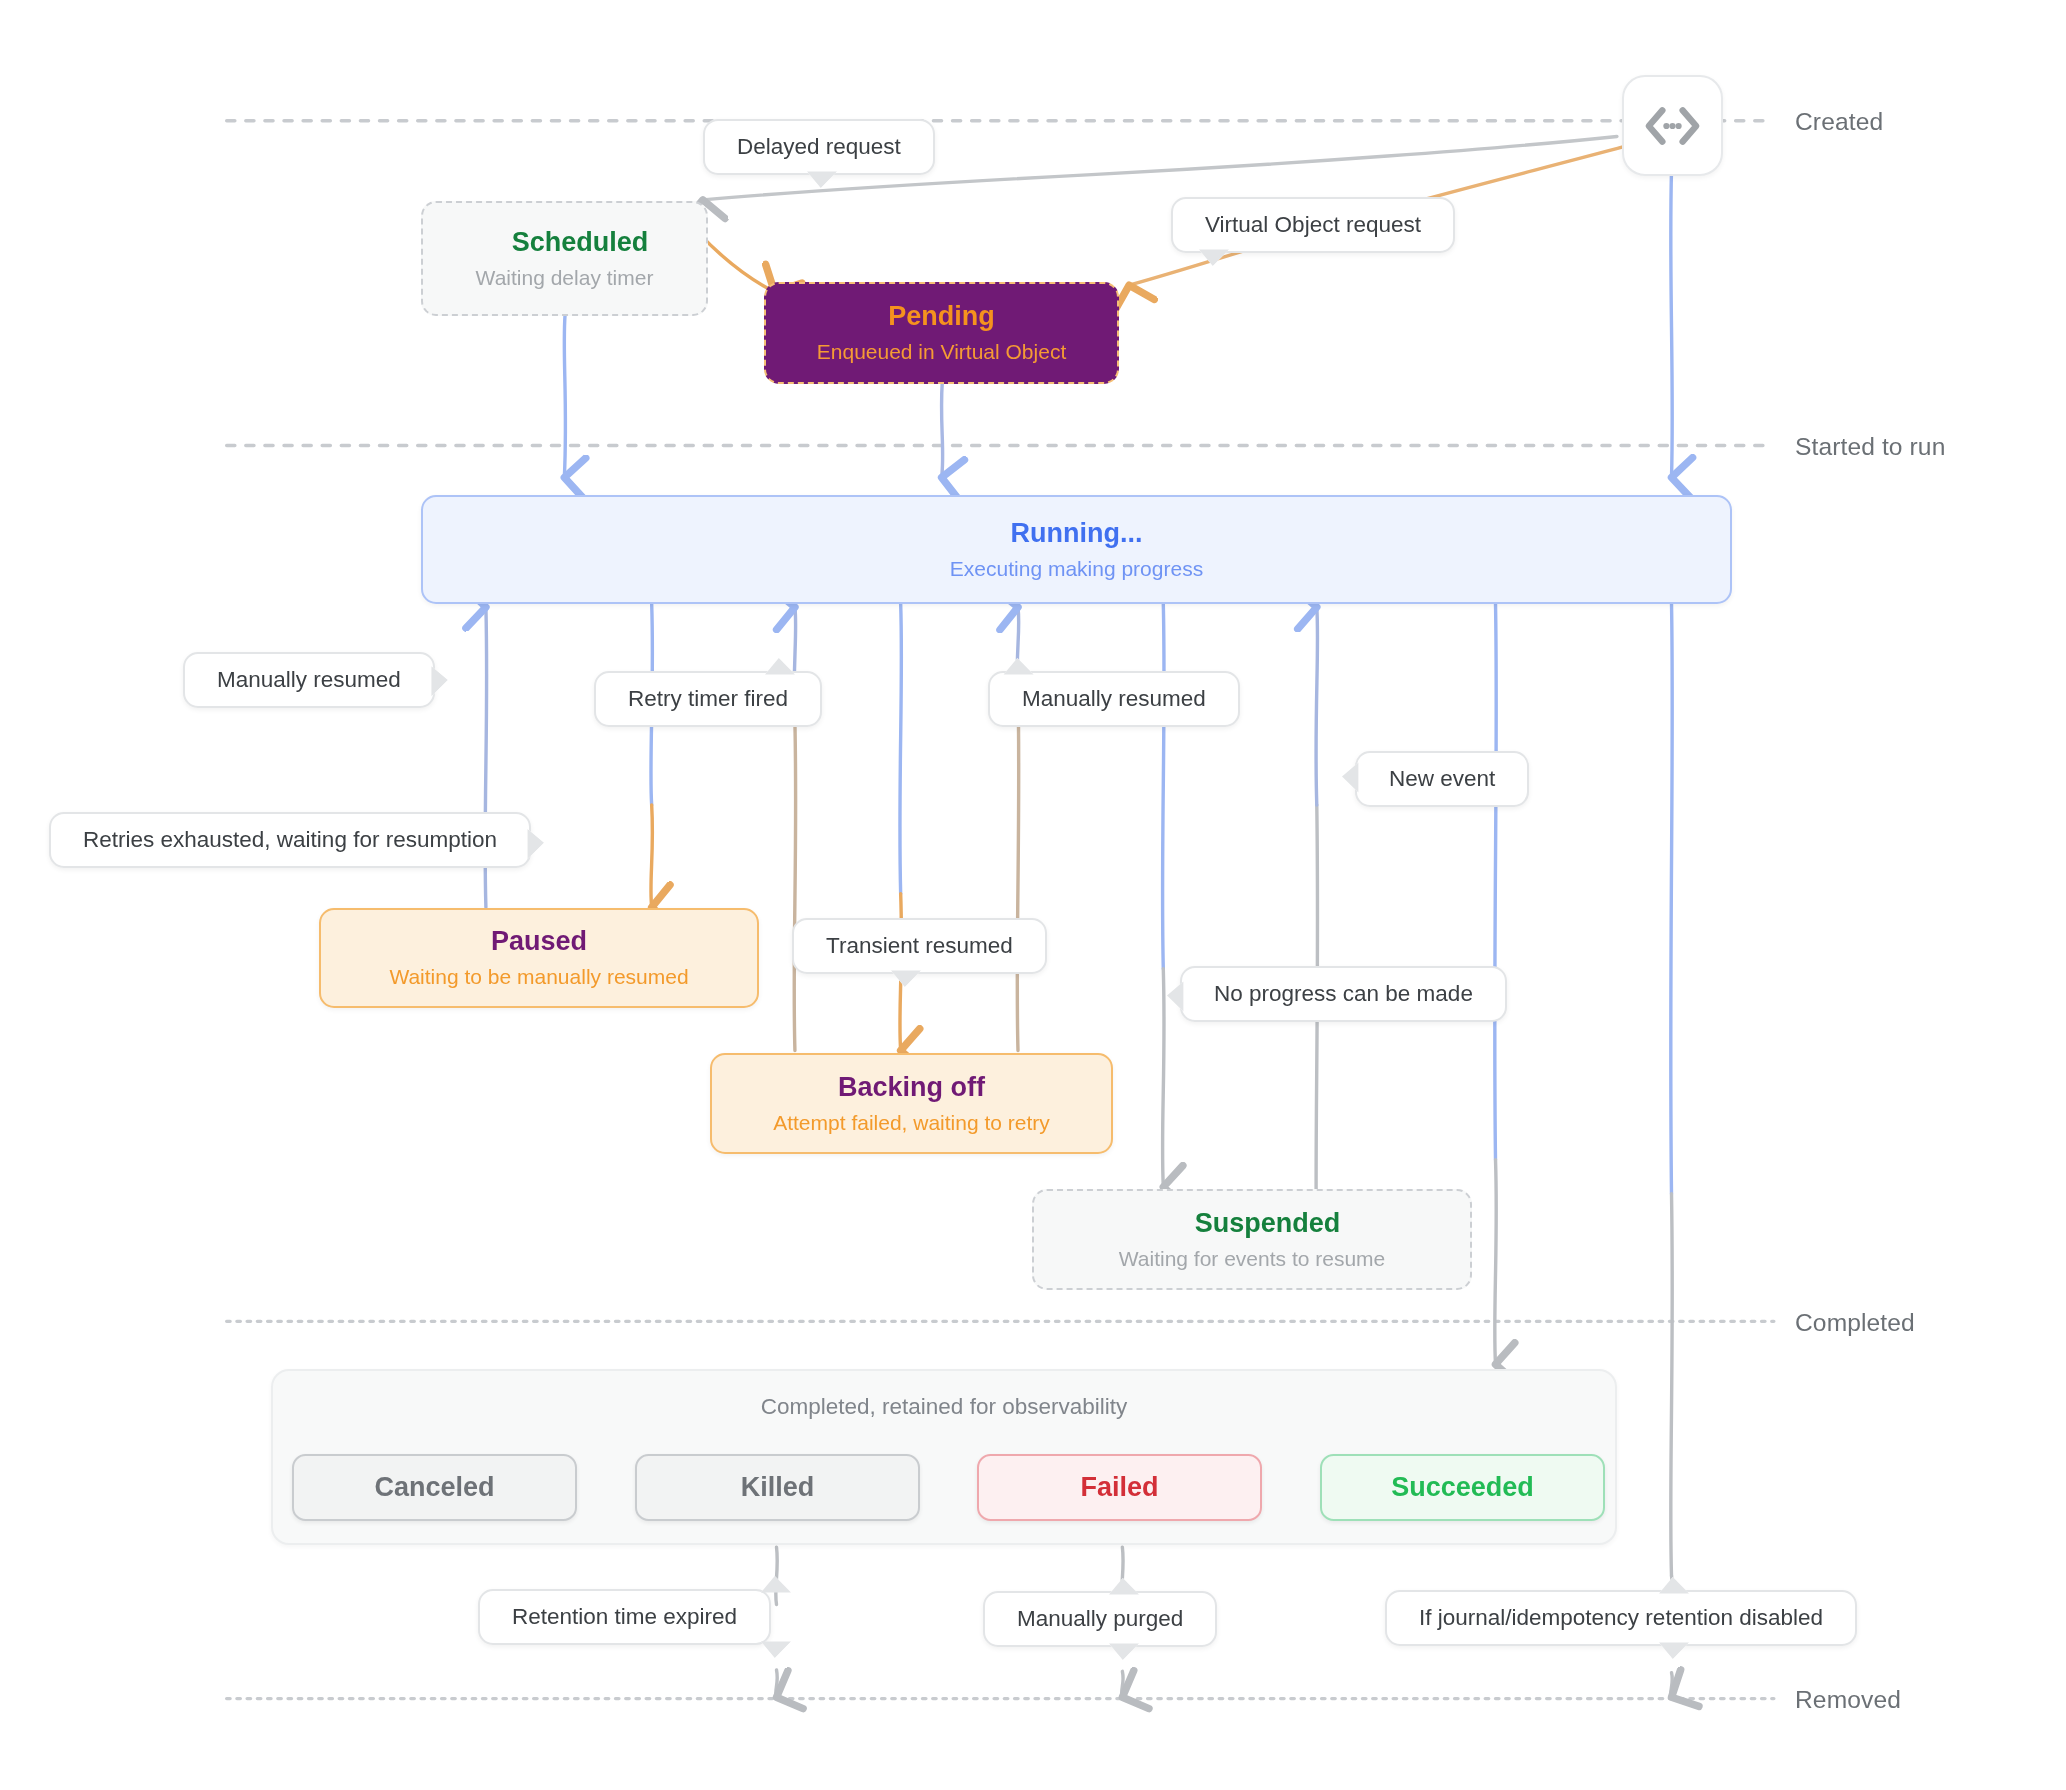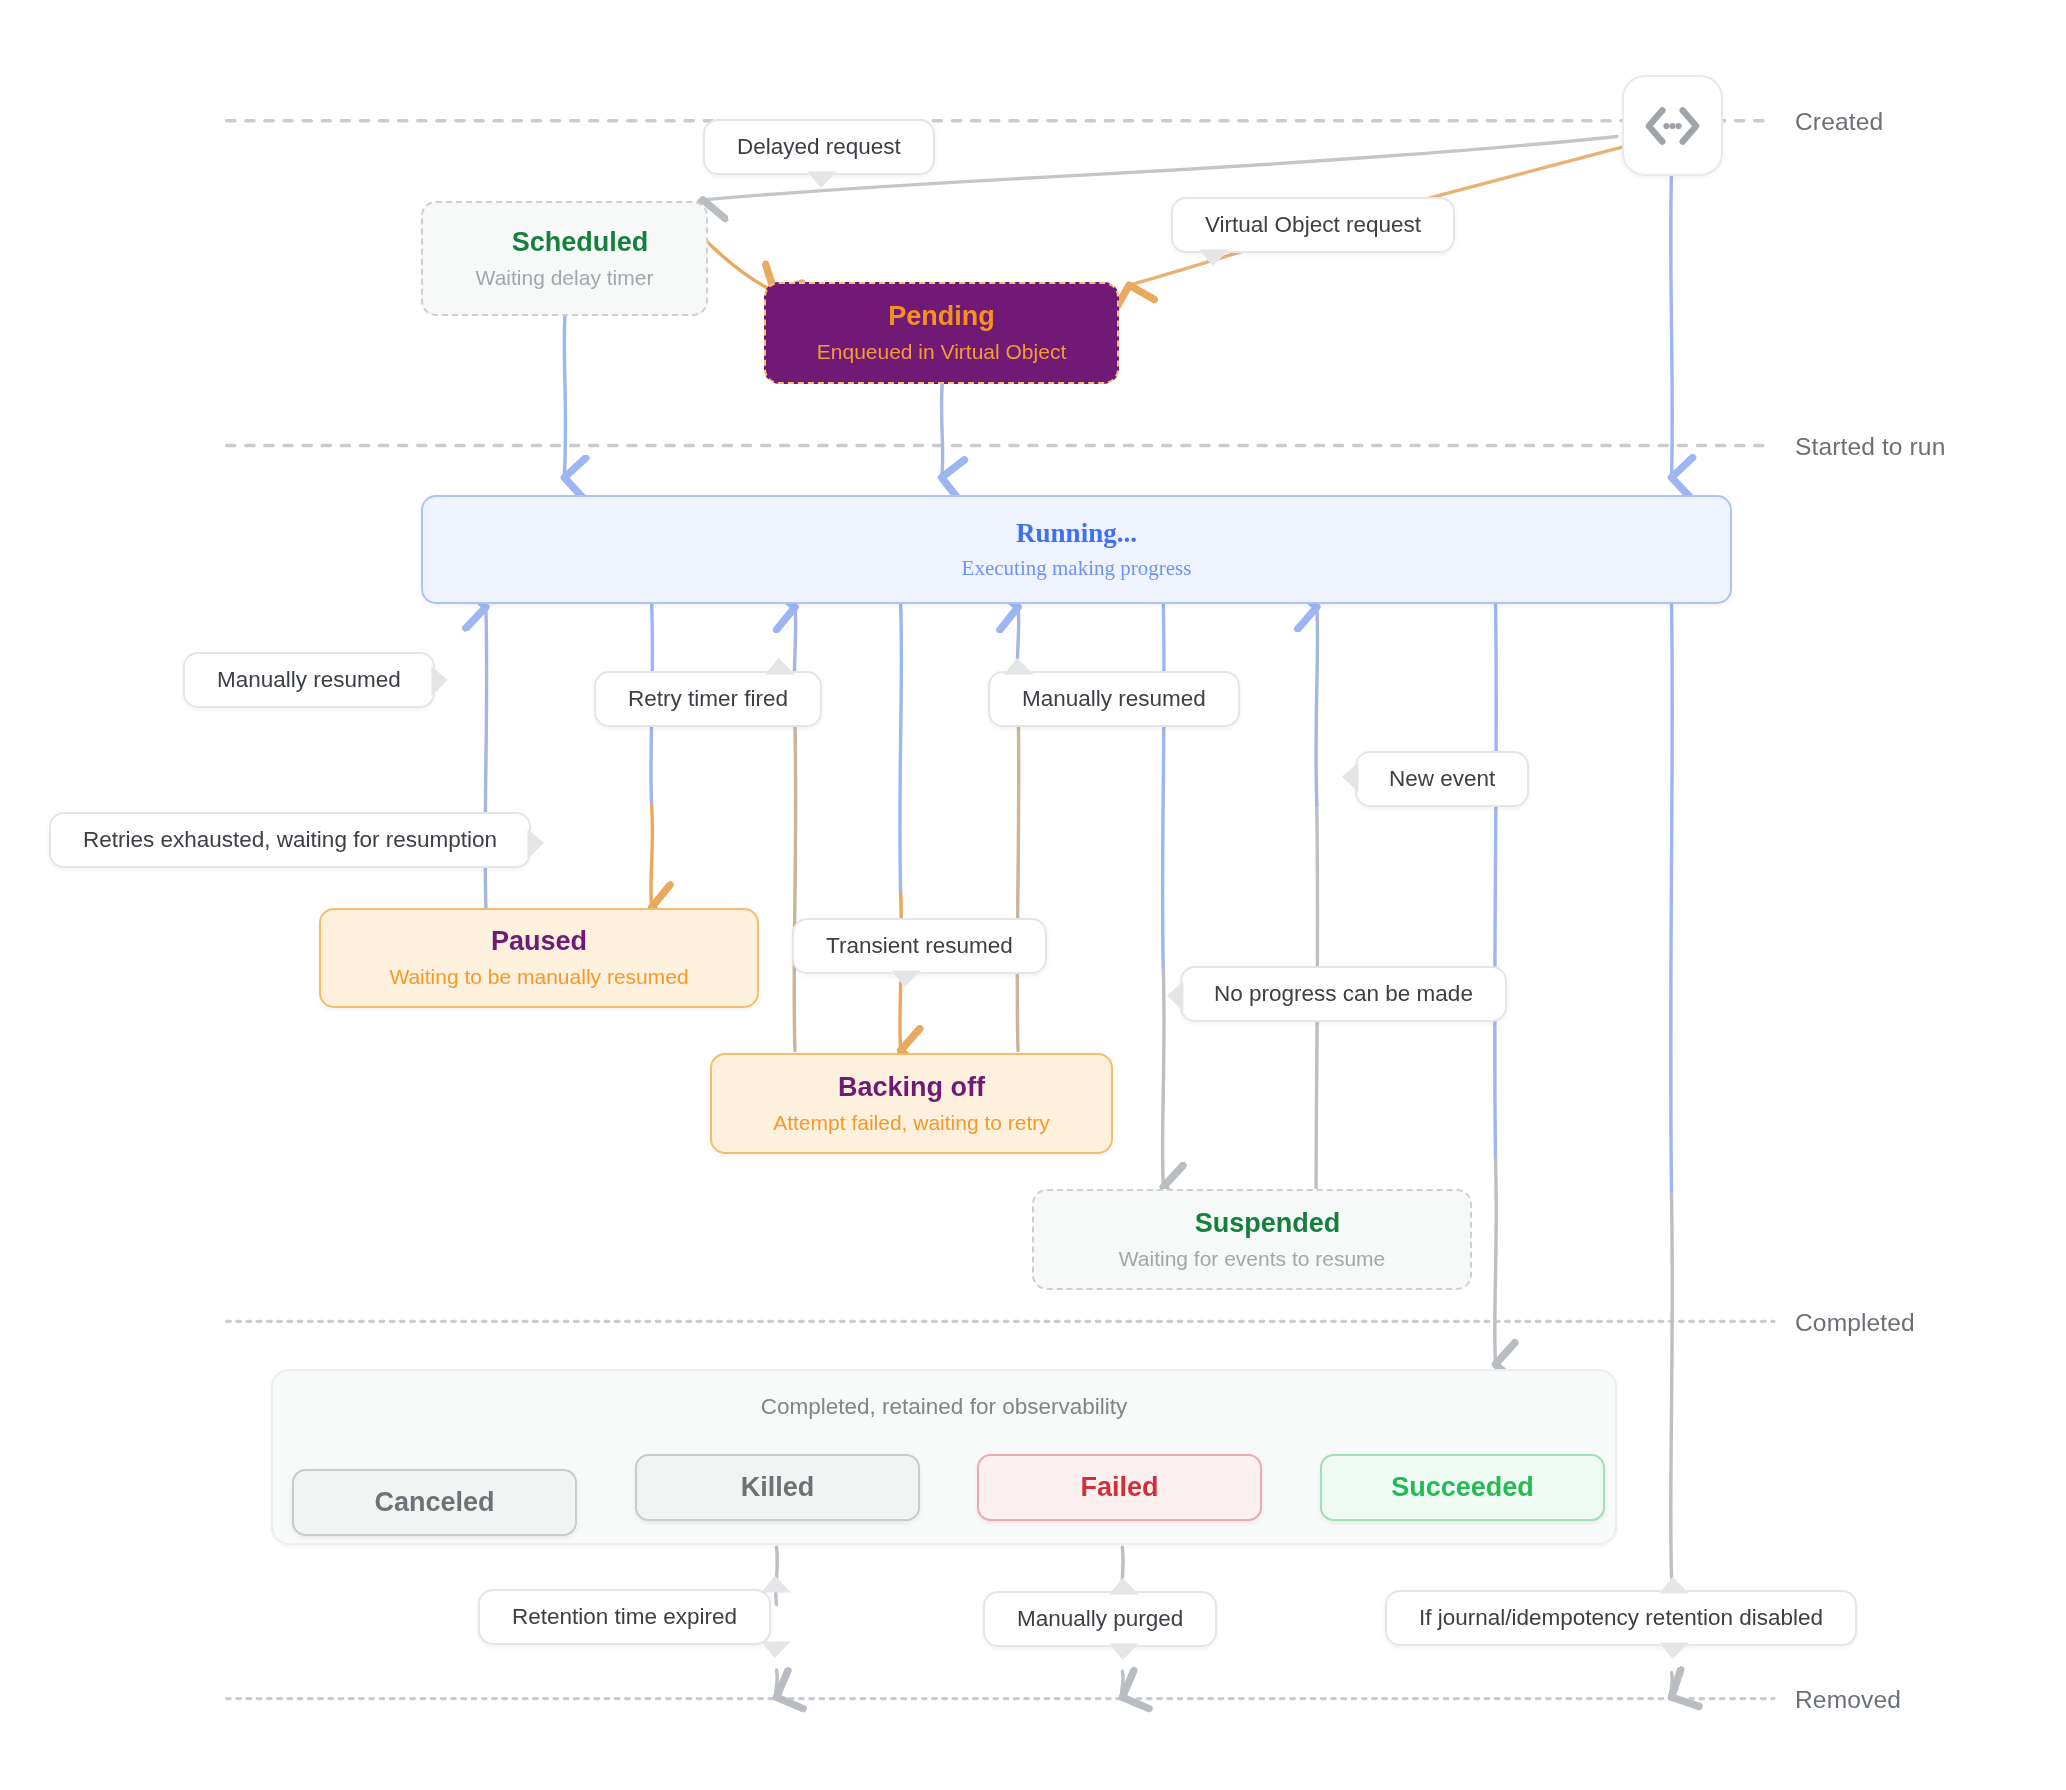--- a/index.html
+++ b/index.html
@@ -279,21 +279,21 @@
   <div class="node dashed-gray" style="left:421px;top:201px;width:287px;height:115px;">
     <div class="title">Scheduled</div>
     <div class="sub">Waiting delay timer</div>
   </div>
 
   <div class="node dashed-orange" style="left:764px;top:282px;width:355px;height:102px;">
     <div class="title">Pending</div>
     <div class="sub">Enqueued in Virtual Object</div>
   </div>
 
-  <div class="node solid-blue" style="left:421px;top:495px;width:1311px;height:109px;font-family:Liberation Serif, serif;">
+  <div class="node solid-blue" style="left:421px;top:495px;width:1311px;height:109px;">
     <div class="title">Running...</div>
     <div class="sub">Executing making progress</div>
   </div>
 
   <div class="node solid-orange" style="left:319px;top:908px;width:440px;height:100px;">
     <div class="title">Paused</div>
     <div class="sub">Waiting to be manually resumed</div>
   </div>
 
   <div class="node solid-orange" style="left:710px;top:1053px;width:403px;height:101px;">
@@ -301,21 +301,21 @@
     <div class="sub">Attempt failed, waiting to retry</div>
   </div>
 
   <div class="node dashed-gray" style="left:1032px;top:1189px;width:440px;height:101px;">
     <div class="title">Suspended</div>
     <div class="sub">Waiting for events to resume</div>
   </div>
 
   <div class="completed-group" style="left:271px;top:1369px;width:1346px;height:176px;">
     <div class="completed-caption">Completed, retained for observability</div>
-    <div class="term gray" style="left:19px;top:98px;width:285px;height:67px;">Canceled</div>
+    <div class="term gray" style="left:19px;top:83px;width:285px;height:67px;">Canceled</div>
     <div class="term gray" style="left:362px;top:83px;width:285px;height:67px;">Killed</div>
     <div class="term red" style="left:704px;top:83px;width:285px;height:67px;">Failed</div>
     <div class="term green" style="left:1047px;top:83px;width:285px;height:67px;">Succeeded</div>
   </div>
 
   <div class="bubble" style="left:703px;top:119px;height:56px;">
     <span>Delayed request</span>
     <span class="tail bottom" style="left:102px;"></span>
   </div>
 

